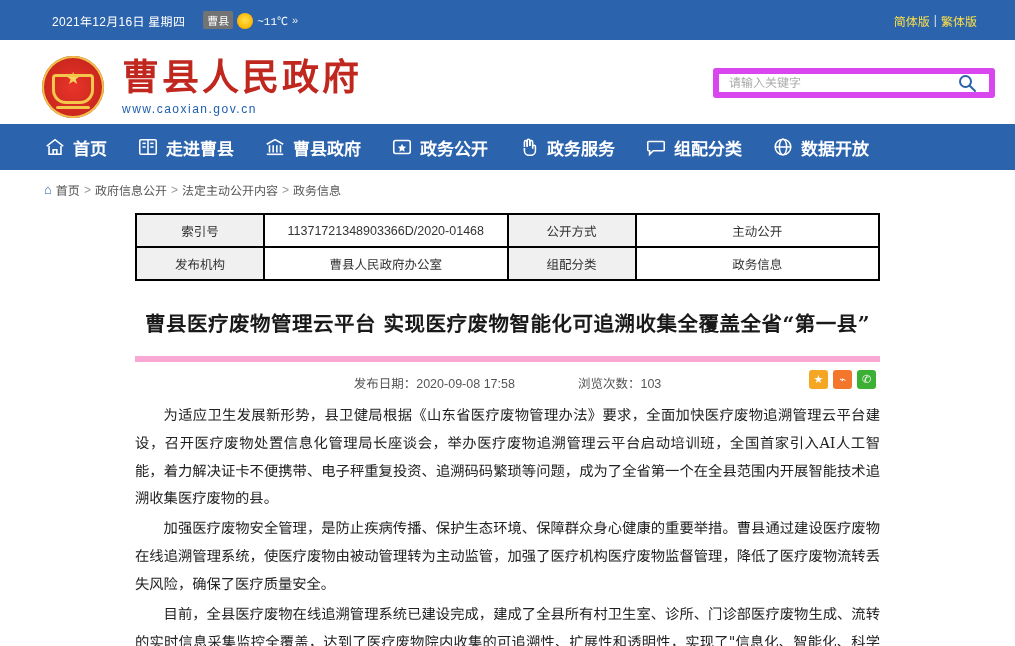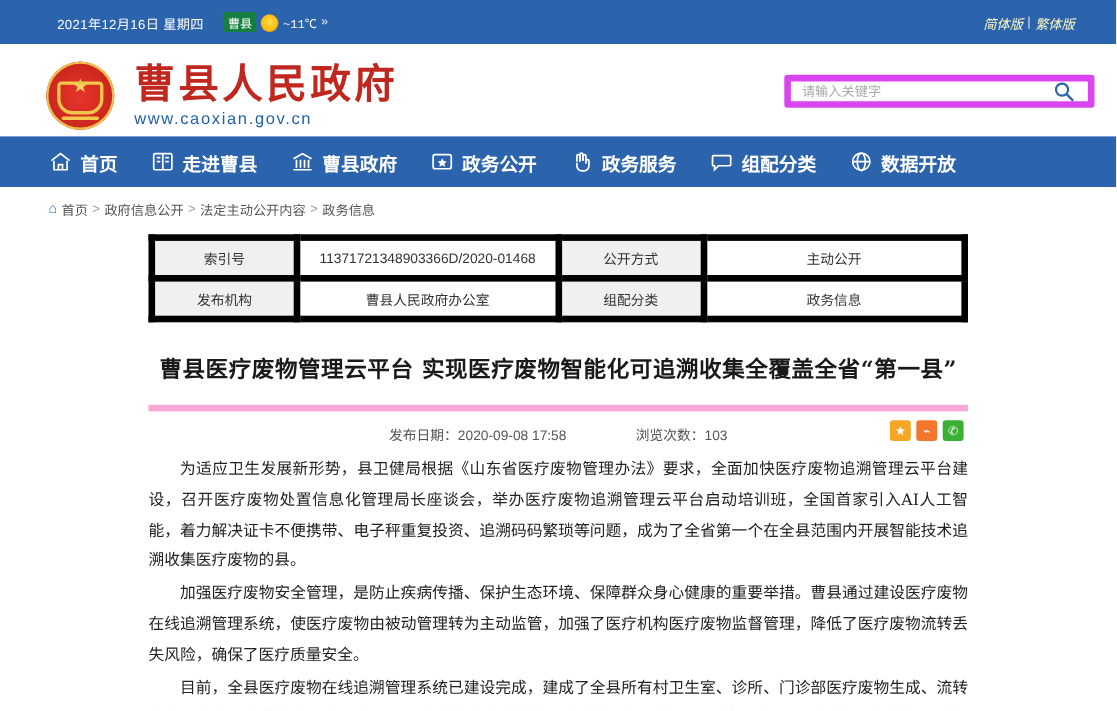--- a/index.html
+++ b/index.html
@@ -31,21 +31,21 @@
     margin-left: 38px;
     letter-spacing: 0.3px;
   }
   .topbar .weather {
     display: flex;
     align-items: center;
     margin-left: 18px;
     gap: 4px;
   }
   .topbar .weather .city {
-    background: #15803d;
+    background: #737373;
     color: #ffffff;
     font-size: 11px;
     padding: 1px 4px;
     border-radius: 2px;
   }
   .sun-icon {
     width: 16px; height: 16px;
     border-radius: 50%;
     background: radial-gradient(circle at 50% 45%, #ffe14d 0%, #ffb300 70%, #ff9800 100%);
     display: inline-block;
@@ -56,21 +56,21 @@
   .topbar .arrows { font-size: 11px; opacity: .9; }
   .topbar .right {
     margin-left: auto;
     display: flex;
     align-items: center;
     font-size: 12px;
     gap: 4px;
     margin-right: 24px;
   }
   .topbar .right .sep { opacity: .8; }
-  .topbar .right a { color: #fef9c3; text-decoration: none; font-style: italic; }
+  .topbar .right a { color: #fde047; text-decoration: none; }
 
   
   .header {
     height: 84px;
     display: flex;
     align-items: center;
     padding: 10px 0 0 42px;
     box-sizing: border-box;
     position: relative;
   }
@@ -110,21 +110,21 @@
   .titleblock { margin-left: 18px; }
   .gov-title {
     font-family: Liberation Sans, sans-serif;
     font-weight: bold;
     font-size: 37px;
     color: #c0281f;
     letter-spacing: 3px;
     line-height: 1.1;
   }
   .gov-url {
-    font-size: 15px;
+    font-size: 12px;
     color: #1f5fae;
     letter-spacing: 1.5px;
     margin-top: 3px;
     font-family: "Liberation Sans", sans-serif;
   }
   .searchbox {
     position: absolute;
     right: 20px;
     top: 28px;
     width: 282px;
@@ -195,21 +195,21 @@
     margin: 6px auto 0 auto;
   }
   table.meta {
     width: 100%;
     border-collapse: collapse;
     font-size: 12.5px;
     color: #333;
     table-layout: fixed;
   }
   table.meta td {
-    border: 6px solid #000000;
+    border: 2px solid #000000;
     height: 27px;
     text-align: center;
     padding: 2px 4px;
   }
   table.meta td.lbl {
     background: #f0f0f0;
     width: 118px;
     color: #333;
   }
 

